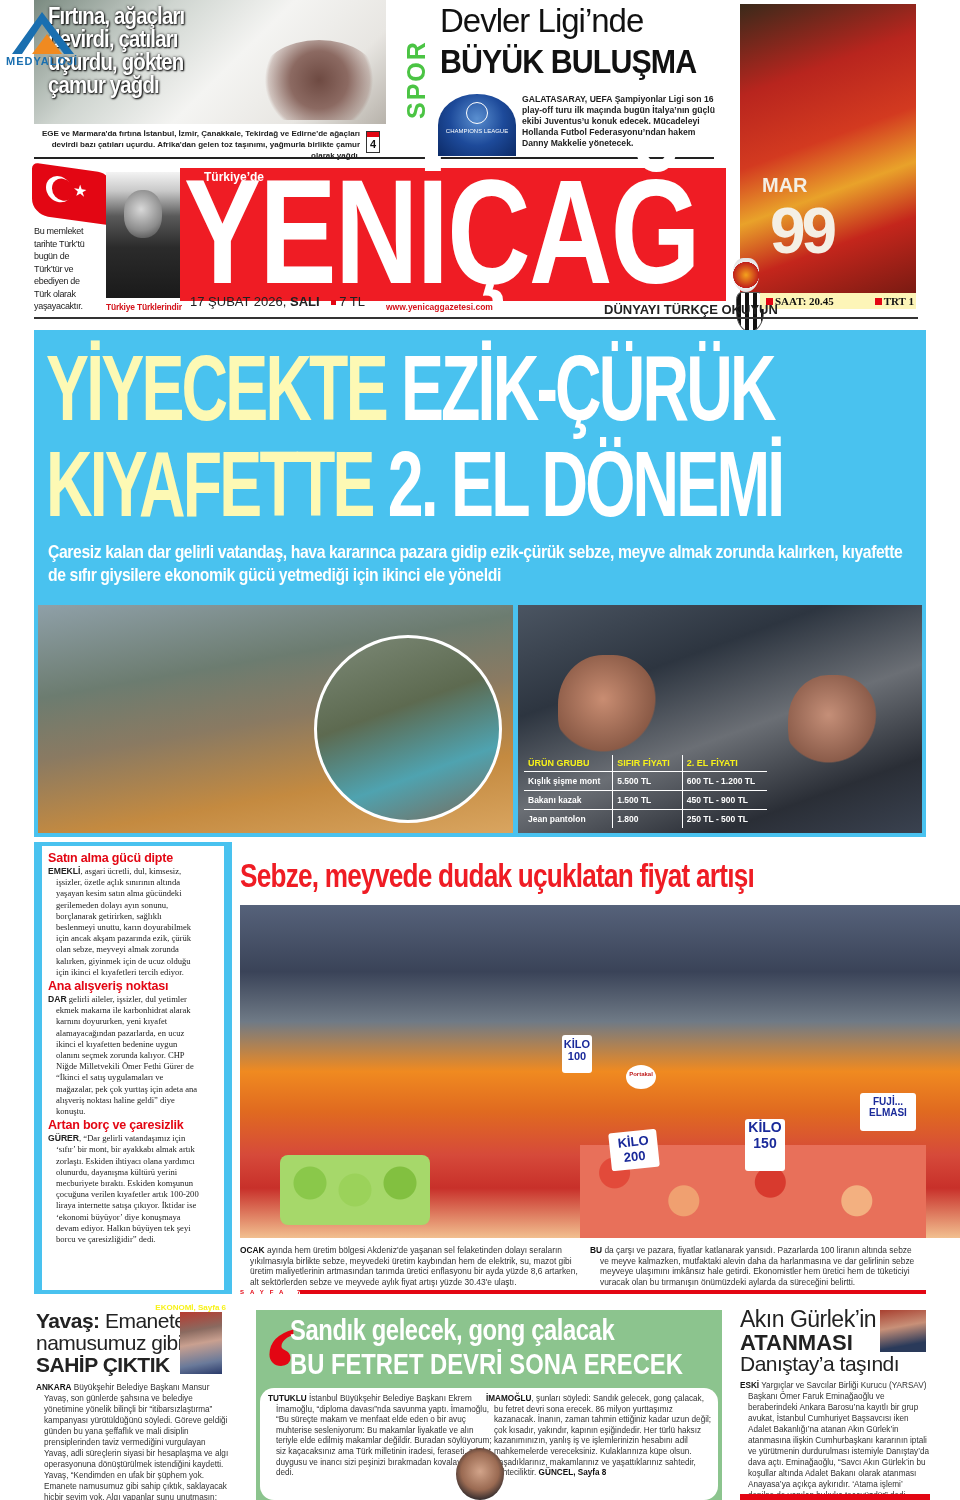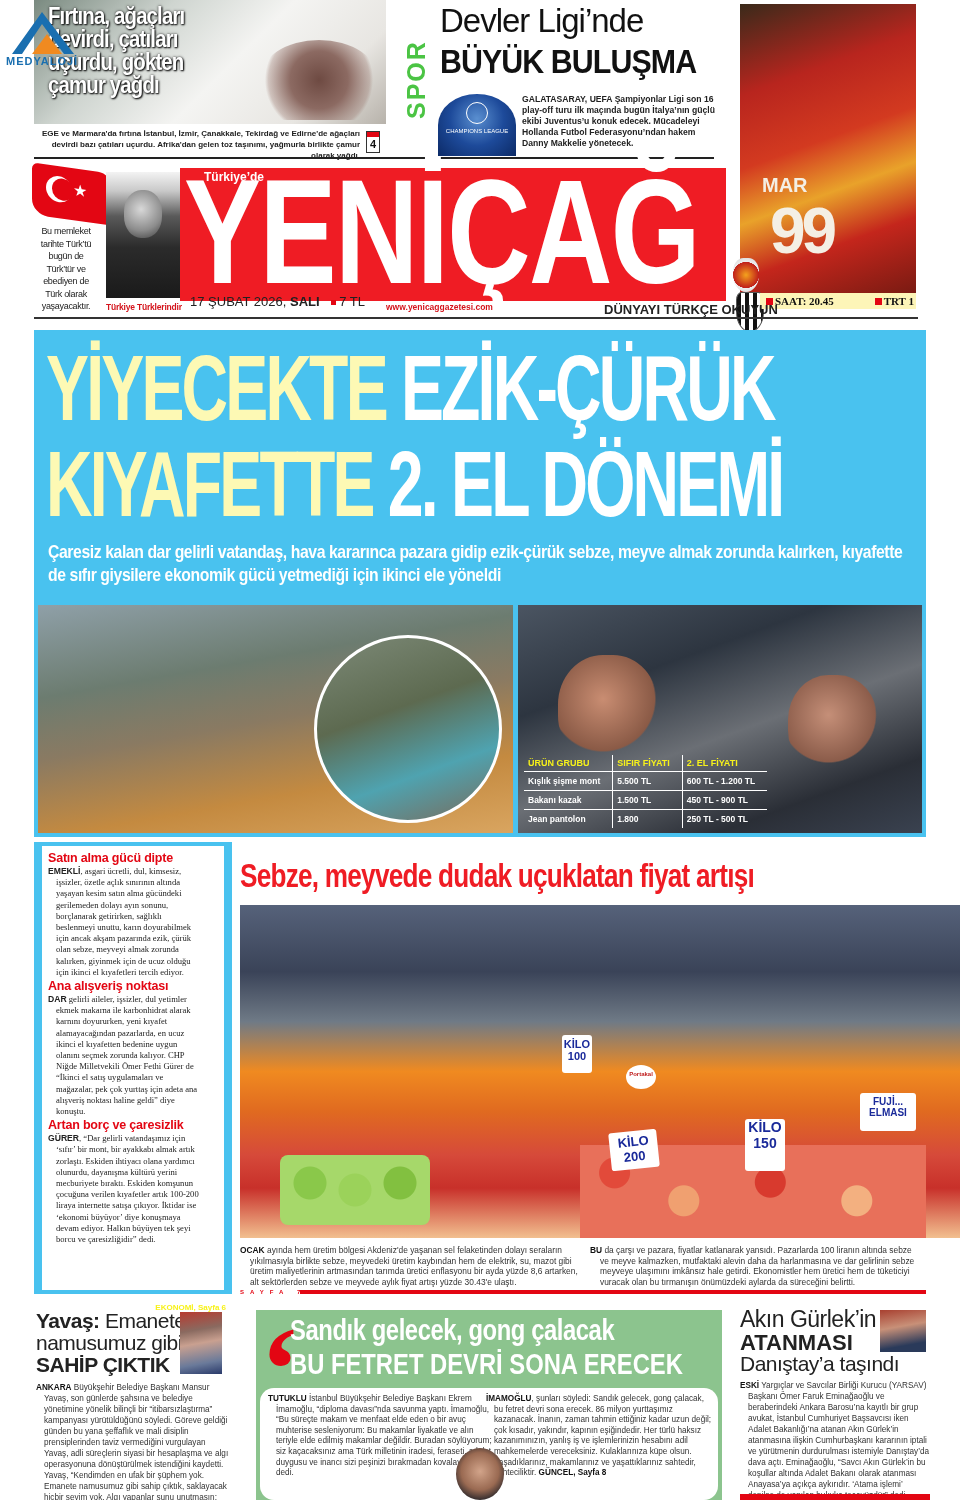--- a/index.html
+++ b/index.html
@@ -27,21 +27,21 @@
 .gs-photo .mar{position:absolute;left:22px;top:170px;font-size:20px;font-weight:bold;color:#f4efe4}
 .gs-logo{left:733px;top:258px;width:26px;height:34px;border-radius:40% 40% 50% 50%;background:radial-gradient(circle,#f4a21d 0%,#c0201a 60%,#eee 62%,#ccc 100%)}
 .juve-logo{left:736px;top:292px;width:28px;height:40px;background:repeating-linear-gradient(90deg,#111 0 4px,#fff 4px 8px);border-radius:20% 20% 50% 50%;border:1px solid #555}
 .match-bar{left:760px;top:293px;width:156px;height:16px;background:#fdf5b8;font-family:"Liberation Serif",serif;font-weight:bold;font-size:11px;line-height:16px}
 .match-bar .sq{display:inline-block;width:7px;height:7px;background:#e30613;margin-right:2px}
 
 .flag{left:32px;top:168px;width:80px;height:52px;background:#e30613;transform:skewY(8deg);border-radius:6px 14px 6px 16px}
 .flag .cr{position:absolute;left:14px;top:10px;width:26px;height:26px;border-radius:50%;background:#fff}
 .flag .cr2{position:absolute;left:20px;top:12px;width:22px;height:22px;border-radius:50%;background:#e30613}
 .flag .star{position:absolute;left:41px;top:12px;color:#fff;font-size:16px}
-.motto{left:34px;top:225px;width:64px;font-size:9px;text-align:center;line-height:12.5px;color:#222;font-family:"Liberation Sans",sans-serif;letter-spacing:-.3px}
+.motto{left:34px;top:225px;width:64px;font-size:9px;text-align:left;line-height:12.5px;color:#222;font-family:"Liberation Sans",sans-serif;letter-spacing:-.3px}
 .ataturk{left:106px;top:172px;width:74px;height:126px;background:linear-gradient(180deg,#f3f3f3 0%,#c9c9c9 15%,#5a5a5a 35%,#2b2b2b 60%,#1a1a1a 100%)}
 .ataturk .face{position:absolute;left:18px;top:18px;width:38px;height:48px;border-radius:45%;background:radial-gradient(circle at 45% 40%,#d8d8d8 0%,#8c8c8c 60%,#3a3a3a 100%)}
 .ttk{left:106px;top:302px;font-size:8.5px;font-weight:bold;color:#d4141c;letter-spacing:-.2px}
 .masthead{left:180px;top:168px;width:546px;height:133px;background:#ef1c24}
 .masthead .tk{position:absolute;left:24px;top:2px;color:#fff;font-weight:bold;font-size:12px}
 .masthead .yc{position:absolute;left:4px;top:-16px;color:#fff;font-weight:bold;font-size:148px;letter-spacing:-2px;transform:scaleX(.78);transform-origin:left;line-height:160px}
 .dateline{left:190px;top:294px;font-size:13px;color:#222}
 .dateline b{font-weight:bold}
 .dateline .sq{display:inline-block;width:5px;height:5px;background:#e30613;margin:0 3px 1px 8px}
 .web{left:386px;top:302px;font-size:8.5px;font-weight:bold;color:#d4141c}

